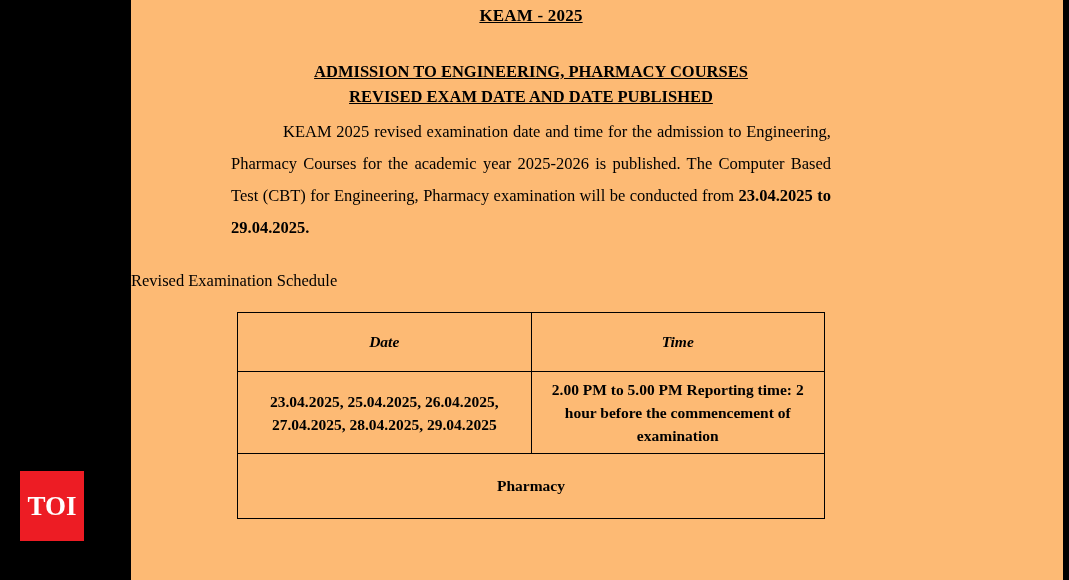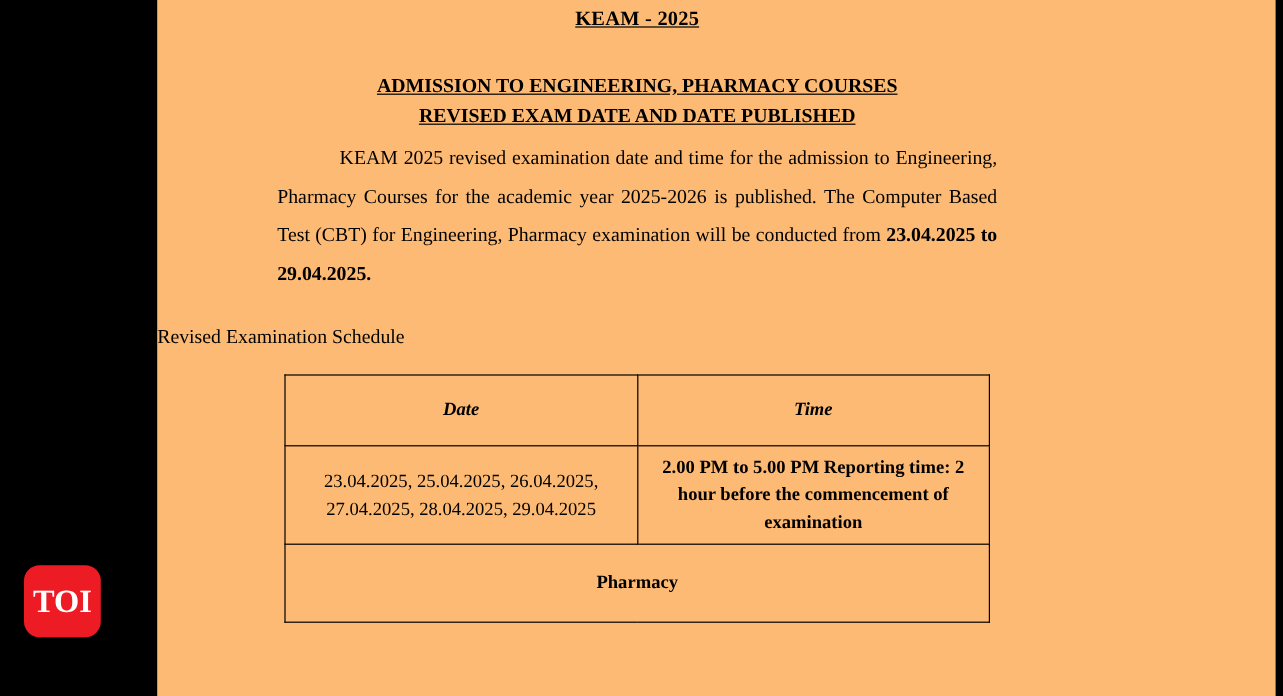--- a/index.html
+++ b/index.html
@@ -97,42 +97,41 @@
     font-size: 16.5px;
     height: 44px;
   }
   td.col-head {
     font-weight: bold;
     font-size: 16.5px;
     height: 46px;
     font-style: italic;
   }
   td.cell-date {
-    font-weight: normal;
+    font-weight: bold;
     line-height: 23px;
     padding: 9px 6px;
   }
   td.cell-time {
     font-weight: bold;
     line-height: 23px;
     padding: 9px 10px;
     margin-left: 27px;
   }
   
   .toi-logo {
     position: absolute;
     left: 20px;
     top: 471px;
     width: 64px;
-    height: 60px;
+    height: 70px;
     background: #ed1c24;
     display: flex;
     align-items: center;
     justify-content: center;
-    border-radius: 13px;
   }
   .toi-logo .toi-text {
     color: #ffffff;
     font-family: "Liberation Serif", serif;
     font-weight: bold;
     font-size: 27px;
     letter-spacing: 0px;
   }
 </style>
 </head>

